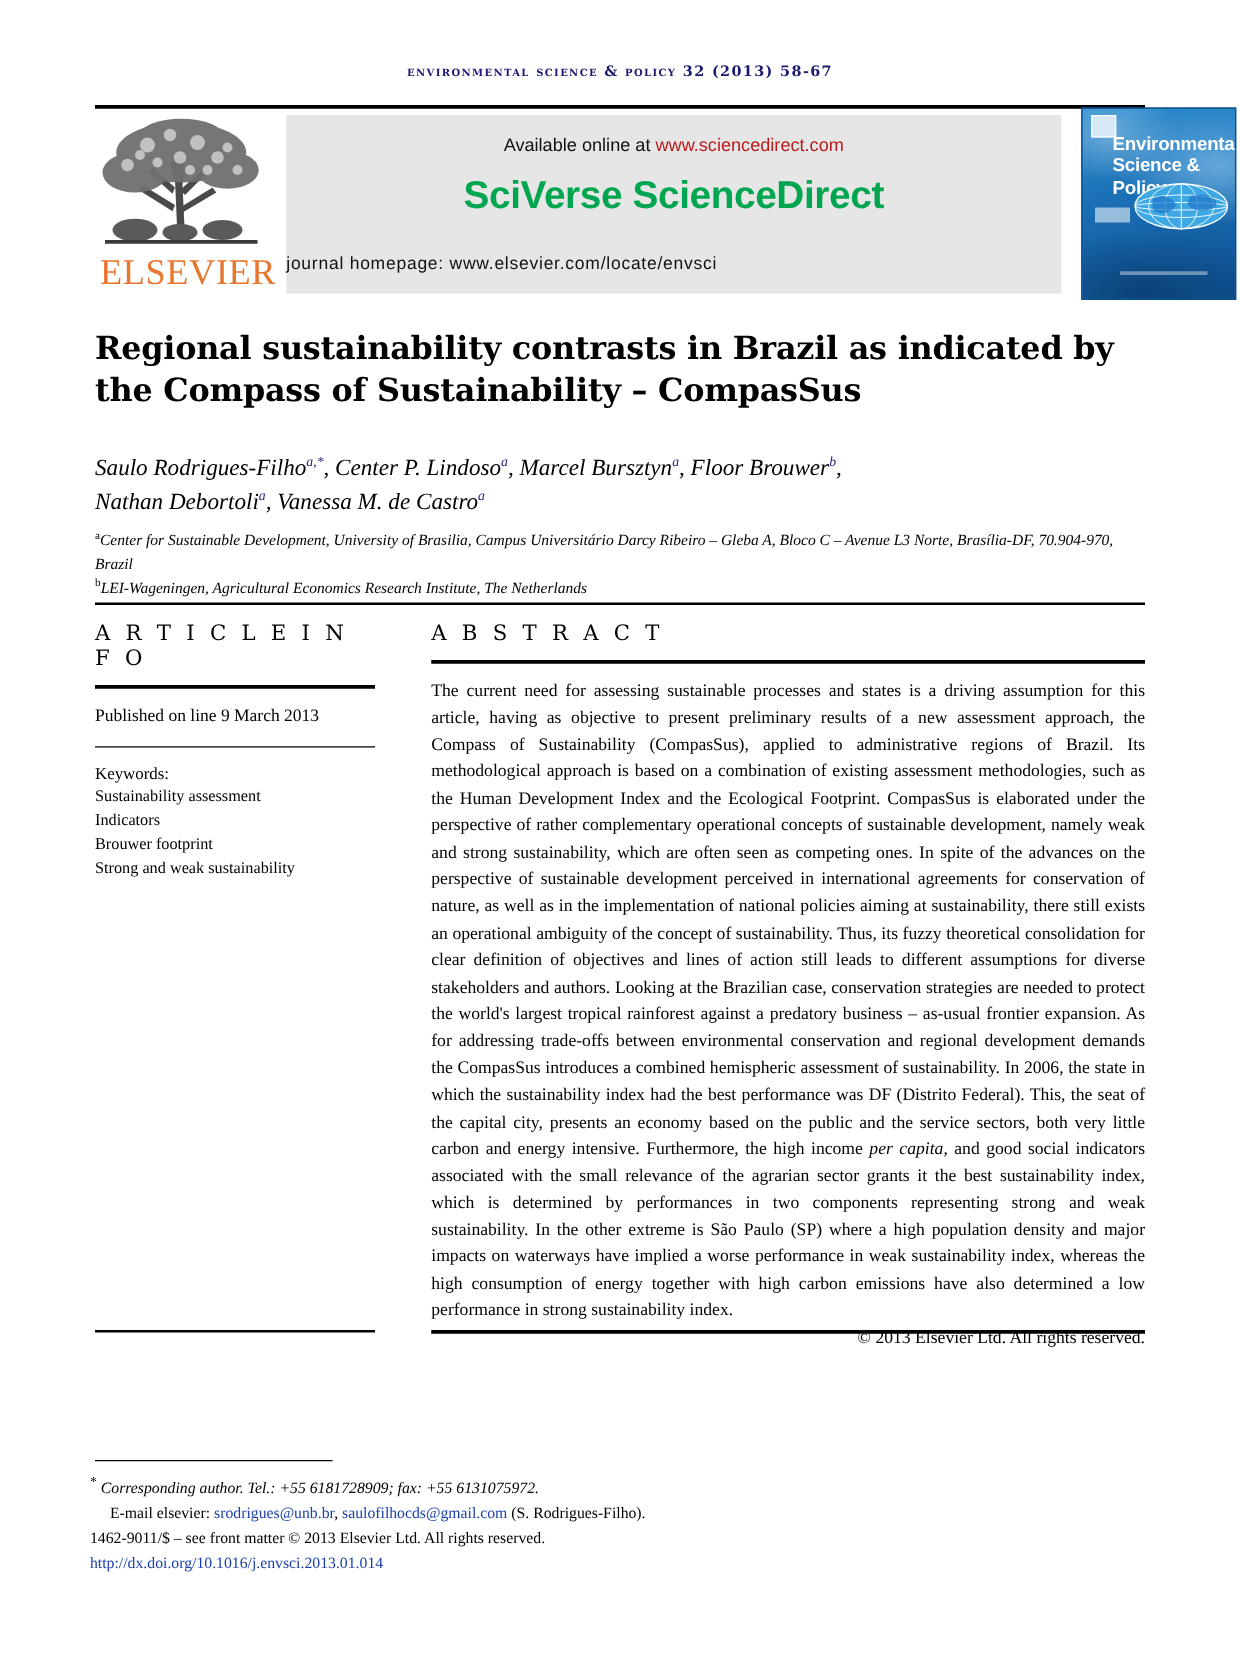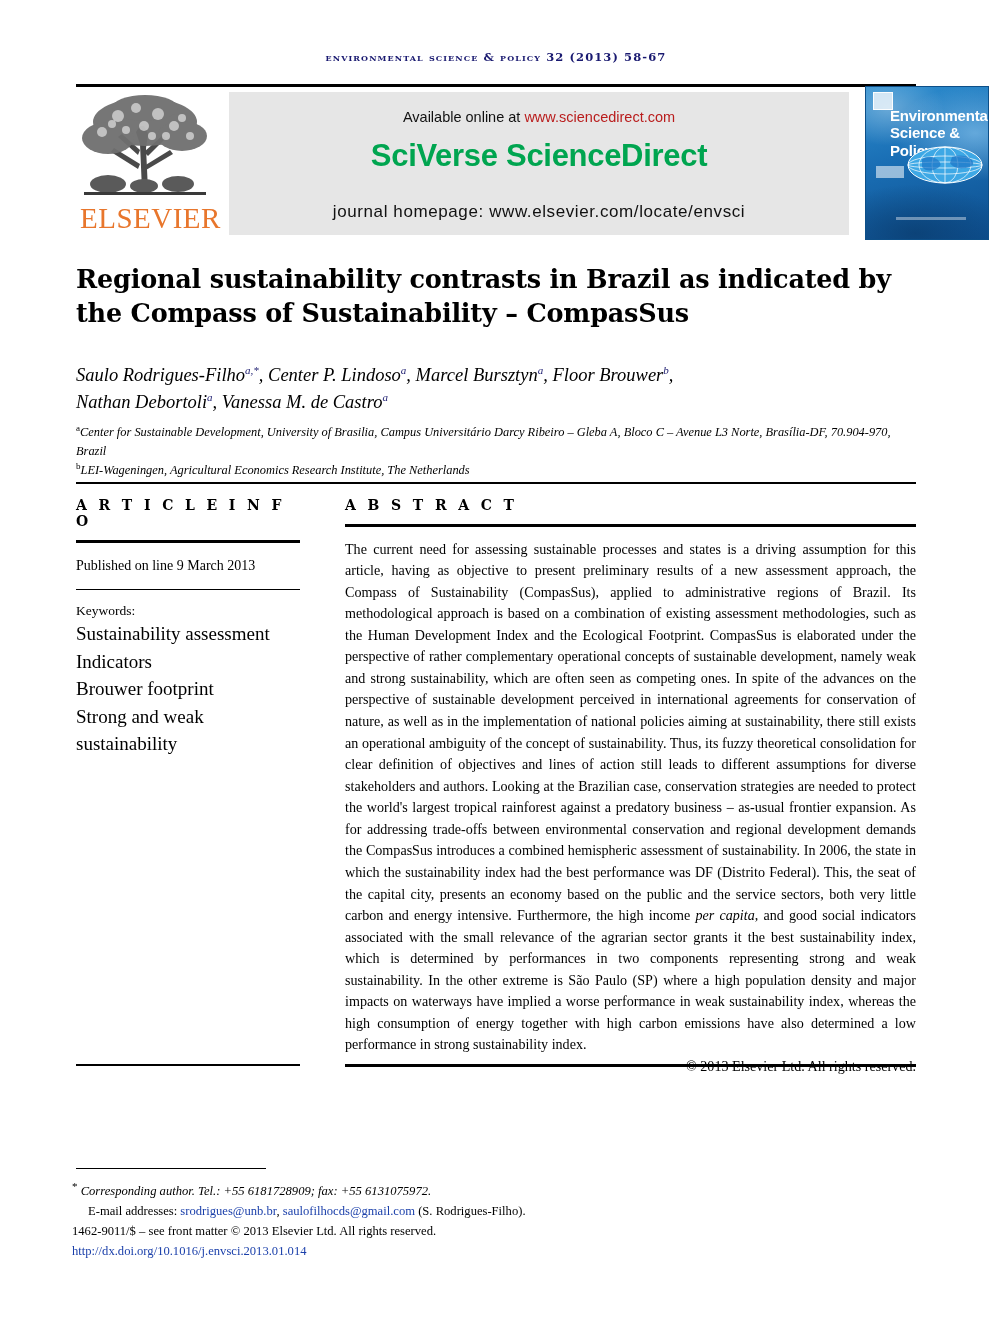--- a/index.html
+++ b/index.html
@@ -101,23 +101,22 @@
     font-family: "Liberation Sans", sans-serif;
     font-size: 31px;
     font-weight: bold;
     color: #00A550;
     letter-spacing: -0.3px;
   }
   .banner-homepage {
     position: absolute;
     left: 0; top: 110px;
     width: 620px;
-    text-align: center;
     font-family: "Liberation Sans", sans-serif;
-    font-size: 17px;
+    font-size: 14px;
     color: #111;
     letter-spacing: 0.6px;
   }
 
   
   .cover {
     position: absolute;
     left: 789px; top: 2px;
     width: 124px;
     height: 154px;
@@ -228,22 +227,22 @@
     left: 76px; top: 497px;
     width: 224px;
   }
   .col-right {
     position: absolute;
     left: 345px; top: 497px;
     width: 571px;
   }
   .sec-head {
     font-family: "DejaVu Serif", serif;
-    font-size: 14px;
-    font-weight: bold;
+    font-size: 17px;
+    font-weight: normal;
     letter-spacing: 3.4px;
     margin: 0 0 11px 0;
   }
   .rule-sec {
     height: 2.5px;
     background: #000;
     margin: 0 0 12px 0;
   }
   .info-line {
     font-family: "Liberation Serif", serif;
@@ -256,21 +255,21 @@
     background: #000;
     margin: 0 0 11px 0;
   }
   .kw-label {
     font-family: "Liberation Serif", serif;
     font-size: 13.5px;
     line-height: 1.45;
   }
   .kw-item {
     font-family: "Liberation Serif", serif;
-    font-size: 19px;
+    font-size: 13px;
     line-height: 1.45;
   }
   .abstract-body {
     font-family: "Liberation Serif", serif;
     font-size: 14.1px;
     line-height: 1.53;
     text-align: justify;
     text-justify: inter-word;
     hyphens: manual;
   }
@@ -439,18 +438,18 @@
     <div class="abstract-body"><span>The current need for assessing sustainable processes and states is a driving assumption for this article, having as objective to present preliminary results of a new assessment approach, the Compass of Sustainability (CompasSus), applied to administrative regions of Brazil. Its methodological approach is based on a combination of existing assessment methodologies, such as the Human Development Index and the Ecological Footprint. CompasSus is elaborated under the perspective of rather complementary operational concepts of sustainable development, namely weak and strong sustainability, which are often seen as competing ones. In spite of the advances on the perspective of sustainable development perceived in international agreements for conservation of nature, as well as in the implementation of national policies aiming at sustainability, there still exists an operational ambiguity of the concept of sustainability. Thus, its fuzzy theoretical consolidation for clear definition of objectives and lines of action still leads to different assumptions for diverse stakeholders and authors. Looking at the Brazilian case, conservation strategies are needed to protect the world's largest tropical rainforest against a predatory business – as-usual frontier expansion. As for addressing trade-offs between environmental conservation and regional development demands the CompasSus introduces a combined hemispheric assessment of sustainability. In 2006, the state in which the sustainability index had the best performance was DF (Distrito Federal). This, the seat of the capital city, presents an economy based on the public and the service sectors, both very little carbon and energy intensive. Furthermore, the high income </span><em>per capita</em><span>, and good social indicators associated with the small relevance of the agrarian sector grants it the best sustainability index, which is determined by performances in two components representing strong and weak sustainability. In the other extreme is São Paulo (SP) where a high population density and major impacts on waterways have implied a worse performance in weak sustainability index, whereas the high consumption of energy together with high carbon emissions have also determined a low performance in strong sustainability index.</span></div>
     <div class="copyright">© 2013 Elsevier Ltd. All rights reserved.</div>
   </div>
 
   <div class="rule-bottom-left"></div>
   <div class="rule-bottom-right"></div>
 
   <div class="footnote-rule"></div>
   <div class="footnotes">
     <div class="fn-corr"><span class="star">*</span> <span>Corresponding author. Tel.: +55 6181728909; fax: +55 6131075972.</span></div>
-    <div class="fn-email"><span>E-mail addresses:</span> <span class="lnk">srodrigues@unb.br</span><span>, </span><span class="lnk">saulofilhocds@gmail.com</span><span> (S. Rodrigues-Filho).</span></div>
+    <div class="fn-email"><span>E-mail elsevier:</span> <span class="lnk">srodrigues@unb.br</span><span>, </span><span class="lnk">saulofilhocds@gmail.com</span><span> (S. Rodrigues-Filho).</span></div>
     <div class="fn-issn">1462-9011/$ – see front matter © 2013 Elsevier Ltd. All rights reserved.</div>
     <div class="fn-doi">http://dx.doi.org/10.1016/j.envsci.2013.01.014</div>
   </div>
 
 </div>
 
 </body></html>

